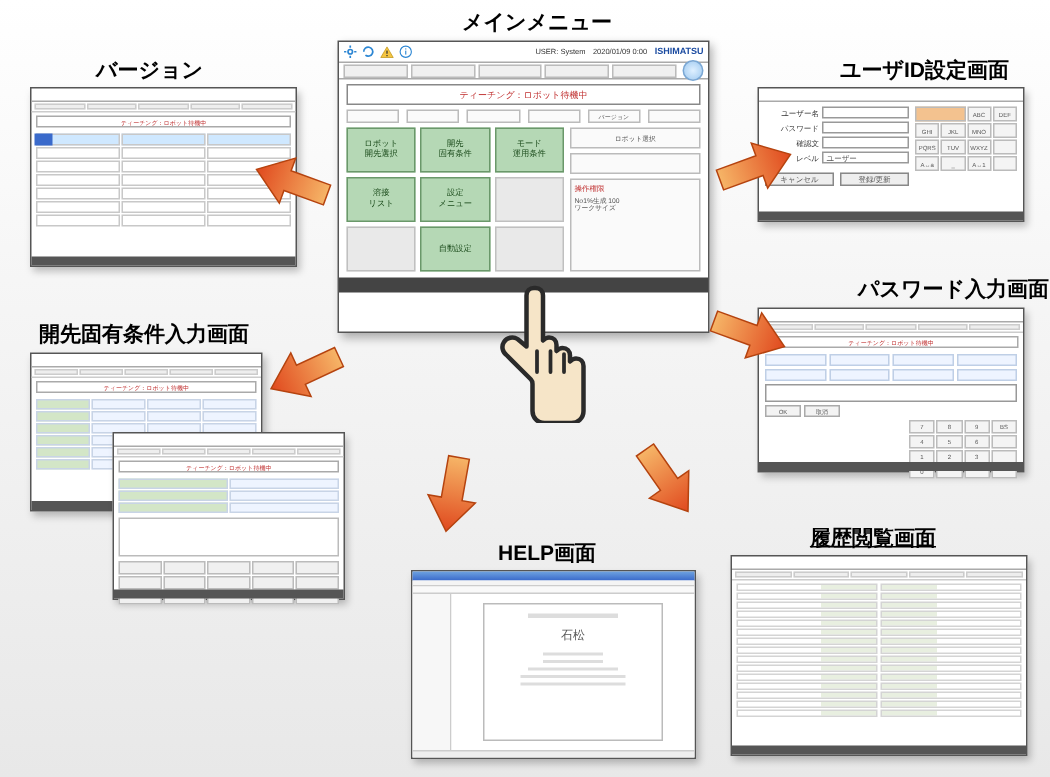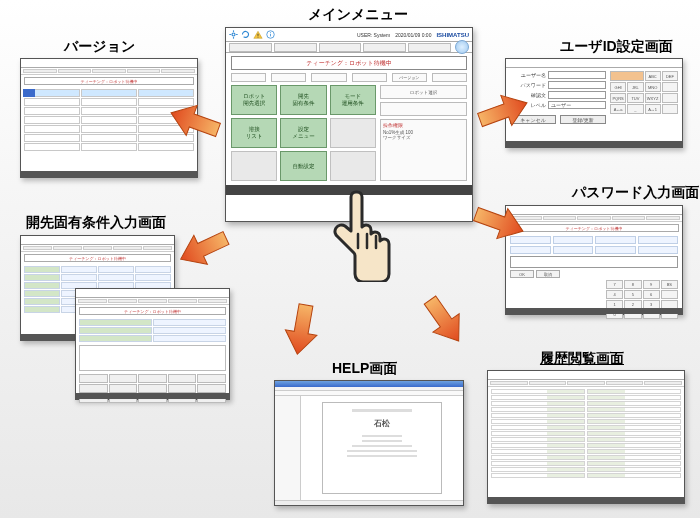--- a/index.html
+++ b/index.html
@@ -171,21 +171,21 @@
   .t-help .win { height:100%; display:flex; flex-direction:column;}
   .t-help .titlebar{ height:8px; background:linear-gradient(#6ea2e0,#3a6acb);}
   .t-help .menubar { height:6px; background:#f4f4f4; border-bottom:1px solid #ccc;}
   .t-help .toolbar { height:7px; background:#f9f9f9; border-bottom:1px solid #ccc;}
   .t-help .pane { flex:1; display:flex; }
   .t-help .side { width:26px; border-right:1px solid #ccc; background:#f7f7f7;}
   .t-help .page { flex:1; padding:6px; background:#fff; display:flex; align-items:flex-start; justify-content:center;}
   .t-help .paper { width:120px; height:92px; border:1px solid #bbb; background:#fff;
       display:flex; flex-direction:column; align-items:center; padding:6px 4px; gap:3px;}
   .t-help .paper .hl { height:3px; width:60px; background:#ddd;}
-  .t-help .paper .ttl { font-size:8px; margin:3px 4px;font-weight:bold;}
+  .t-help .paper .ttl { font-size:8px; margin:3px 4px;}
   .t-help .paper .ln { height:2px; width:40px; background:#ddd;}
   .t-help .status { height:6px; background:#eee; border-top:1px solid #ccc;}
 
   
   .hand {
     position:absolute; left:328px; top:184px; width:70px; height:98px;
     pointer-events:none;
   }
 
   

